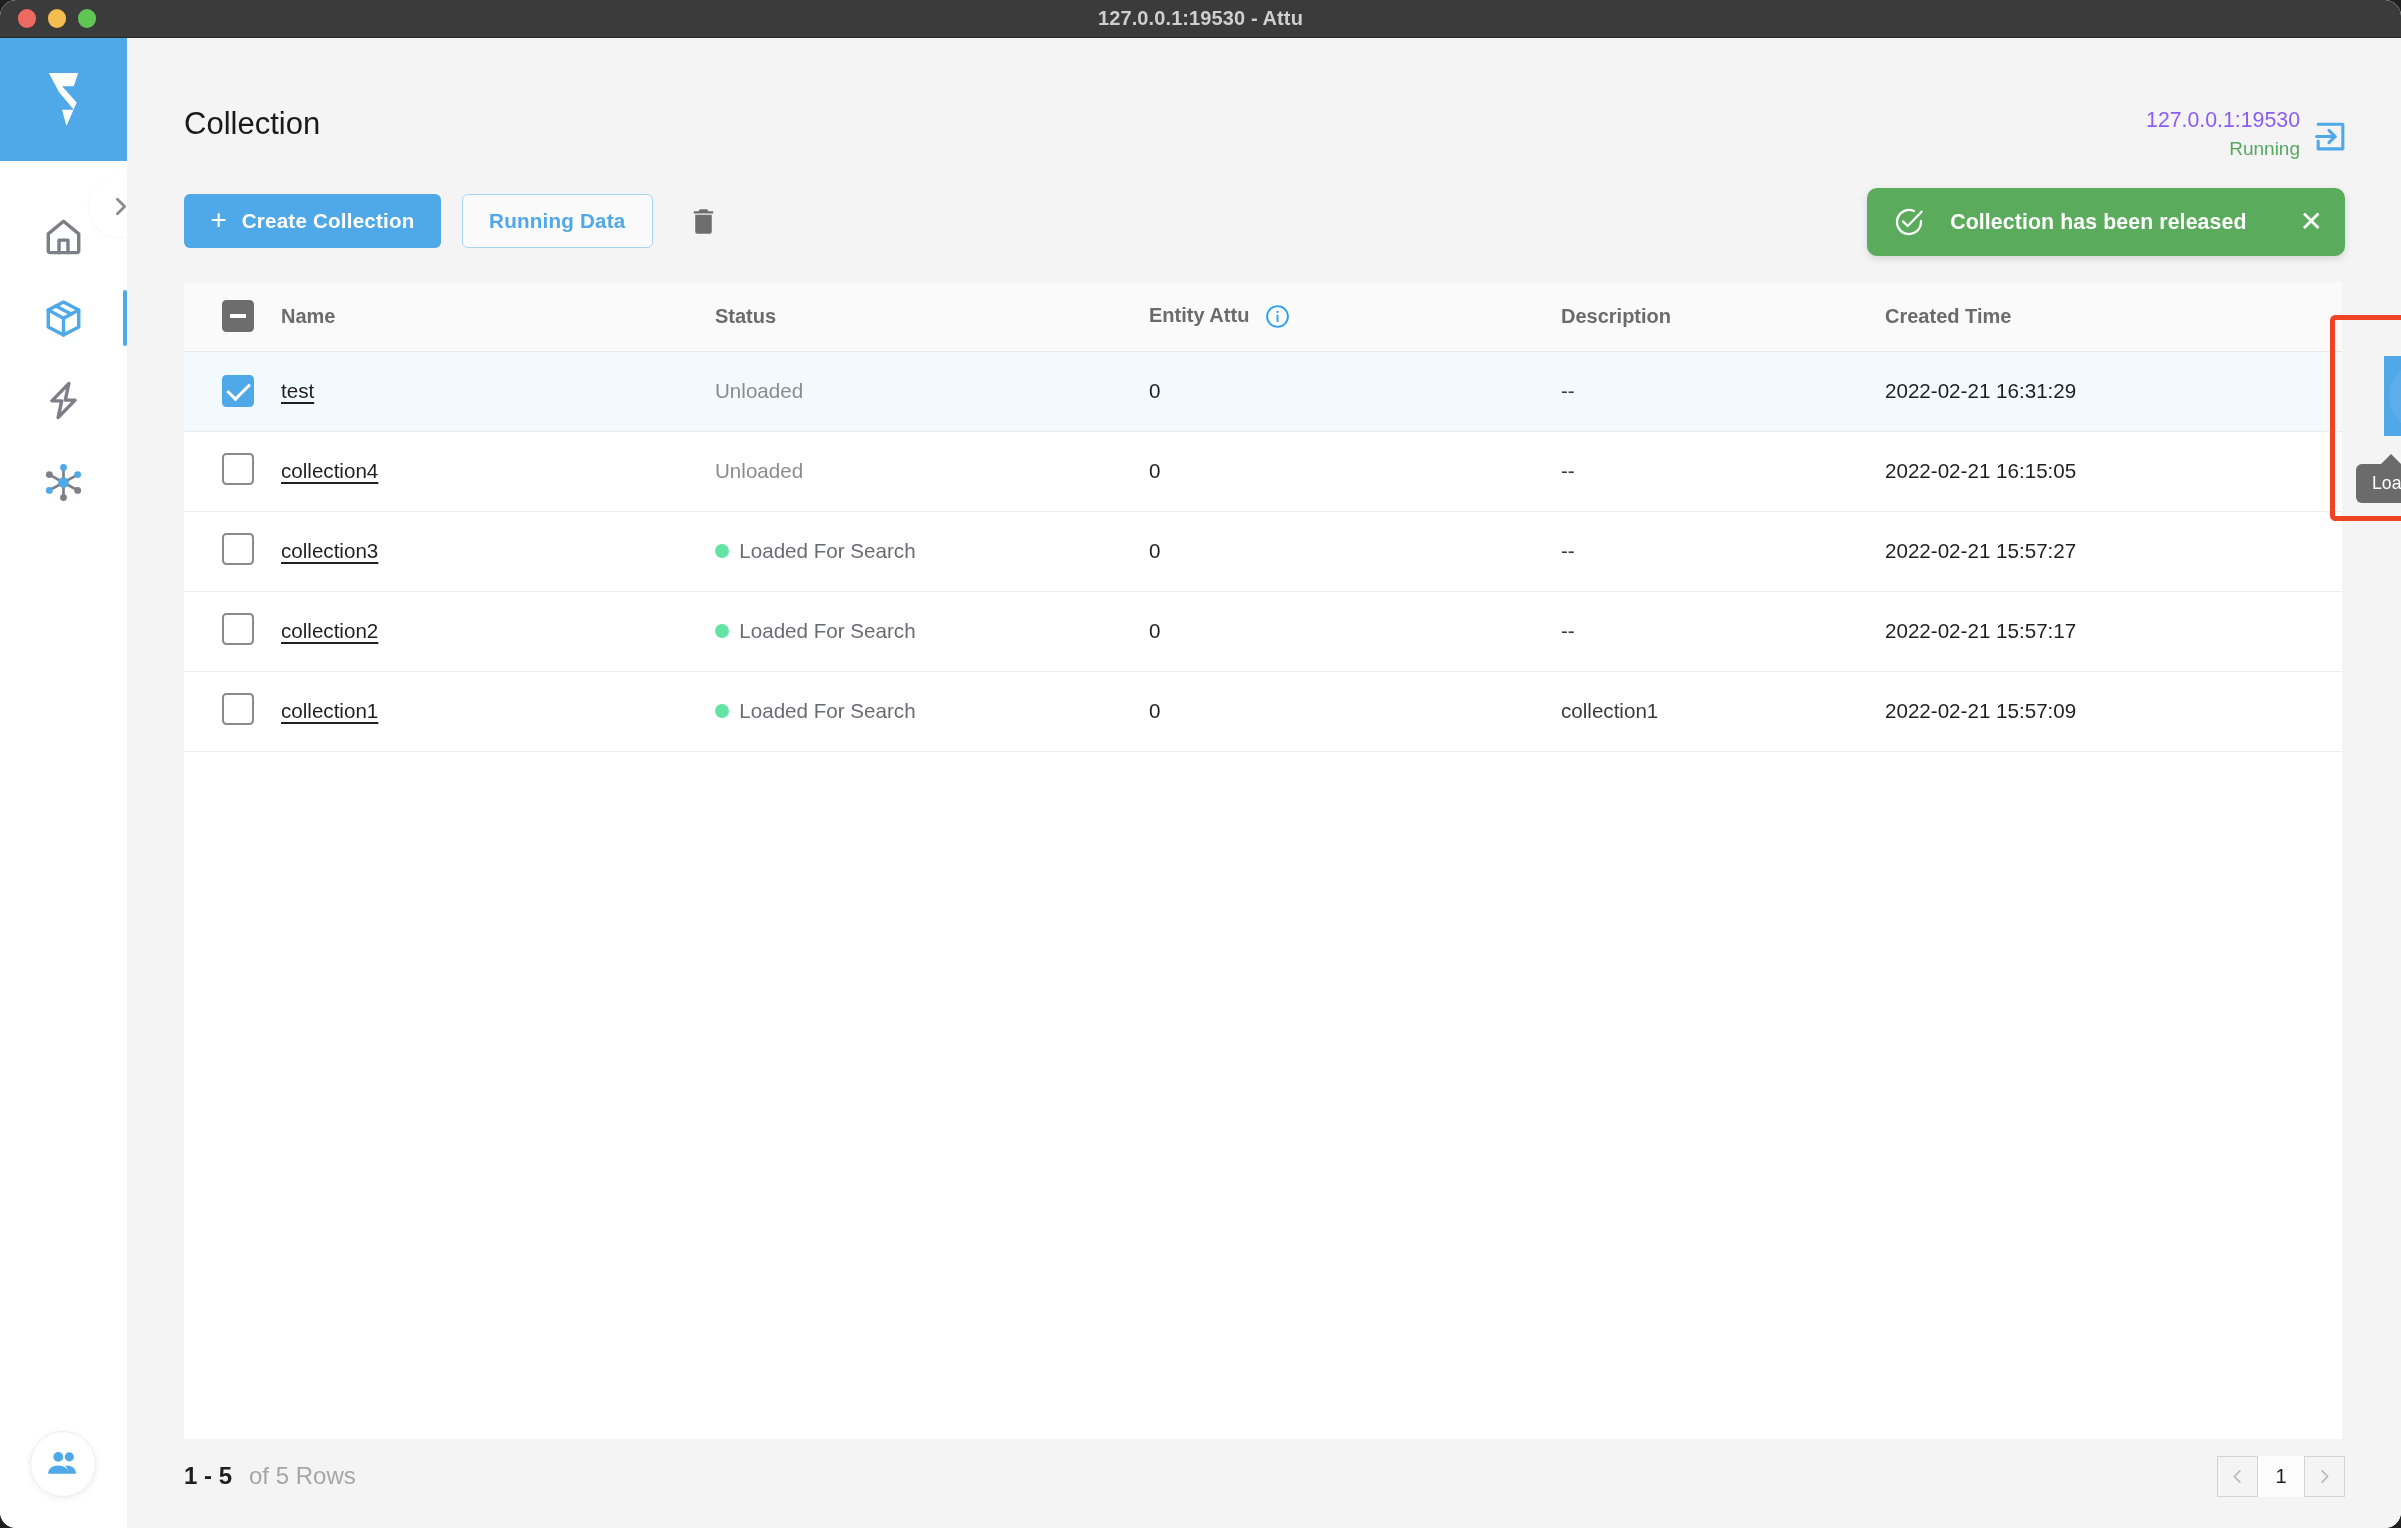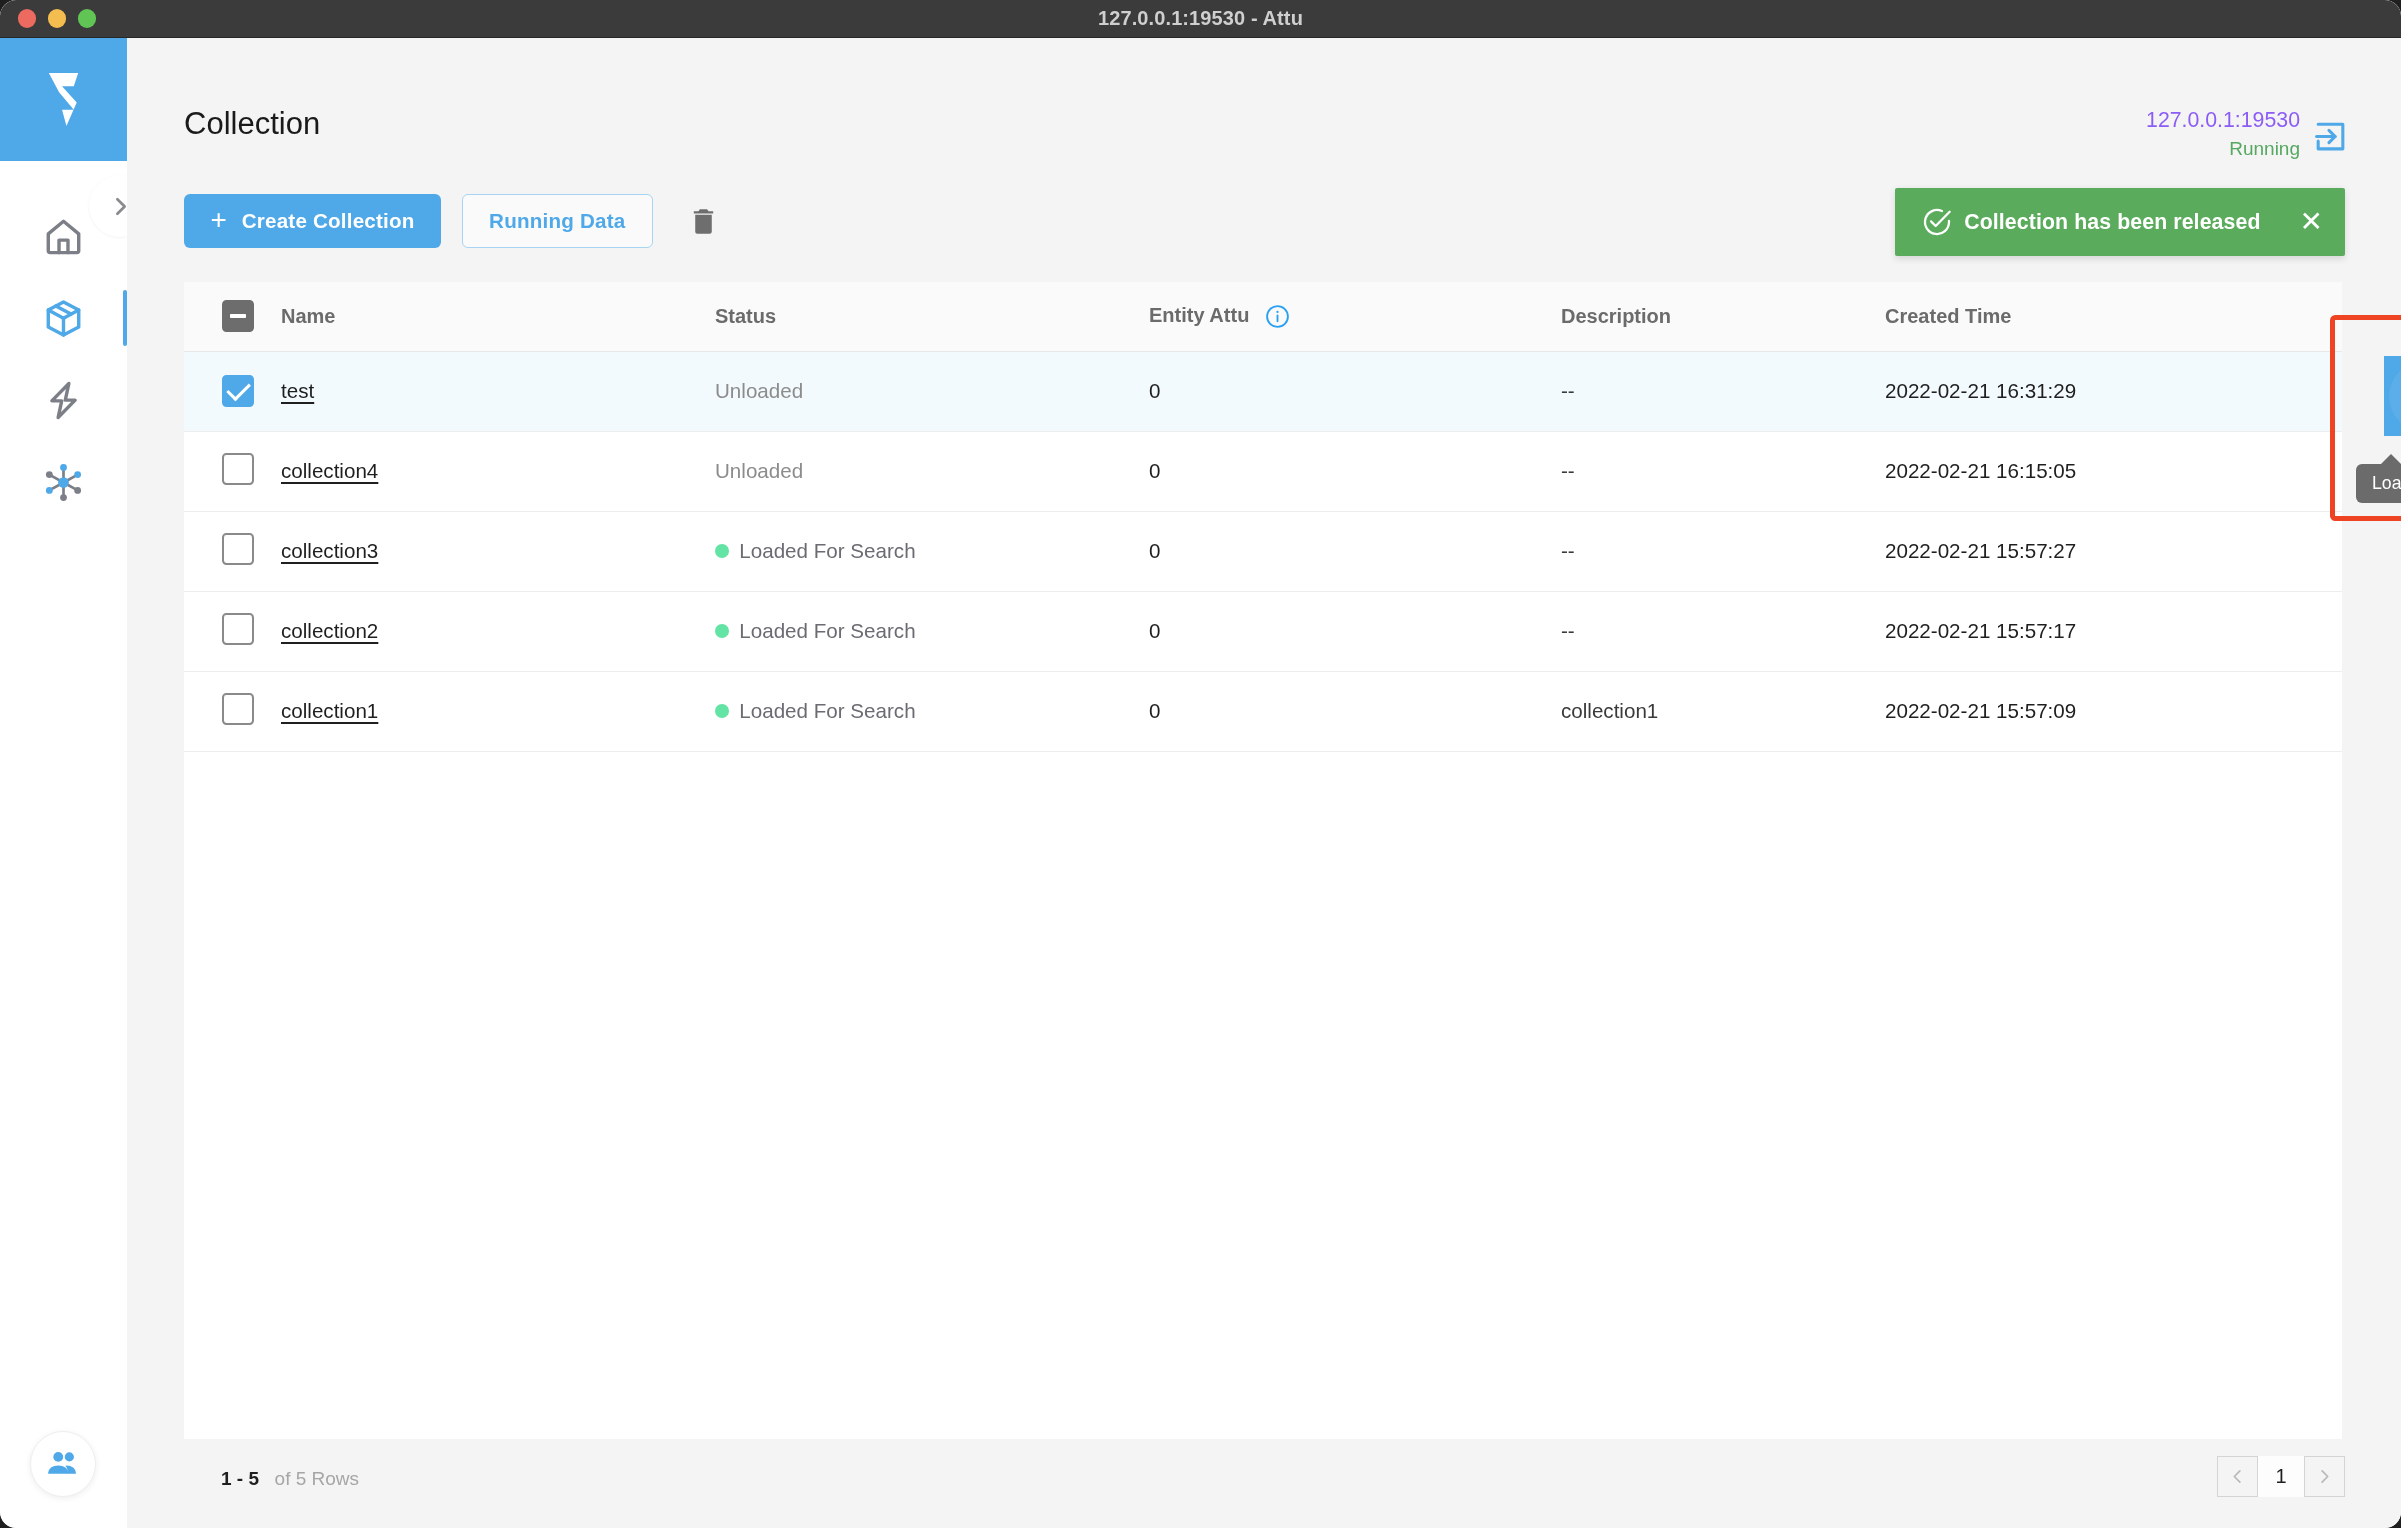--- a/index.html
+++ b/index.html
@@ -155,24 +155,24 @@
     margin-left: 7.4px;
     cursor: pointer;
   }
   .trash-btn svg { width: 31px; height: 31px; }
 
   
   .toast {
     position: absolute; right: 57px; top: 150px;
     height: 68px;
     background: #5aac5c;
-    border-radius: 2px;
+    border-radius: 10px;
     display: flex; align-items: center;
     padding: 0 22px 0 26.5px;
-    gap: 11px;
+    gap: 25px;
     box-shadow: 0 2.2px 7.4px rgba(0,0,0,.12);
   }
   .toast svg.check { width: 32px; height: 32px; }
   .toast-msg {
     color: #ffffff; font-size: 21.3px; font-weight: bold;
     letter-spacing: 0.1px;
   }
   .toast-close {
     margin-left: 28px;
     color: #ffffff; font-size: 28px; line-height: 1;
@@ -306,22 +306,21 @@
     width: 158px; height: 206px;
     border: 5.2px solid #ef4423;
     border-radius: 5.2px;
     z-index: 8;
     pointer-events: none;
   }
 
   
   .footer-left {
     position: absolute; left: 57px; bottom: 38px;
-    font-size: 19px;
-    margin-left: 37px;
+    font-size: 24px;
   }
   .footer-left .rng { color: #1f1f1f; font-weight: bold; }
   .footer-left .of  { color: #a6a6a6; margin-left: 10.3px; }
 
   .pager {
     position: absolute; right: 57px; bottom: 31px;
     display: flex; align-items: center;
   }
   .pager-btn {
     width: 41px; height: 41px;

